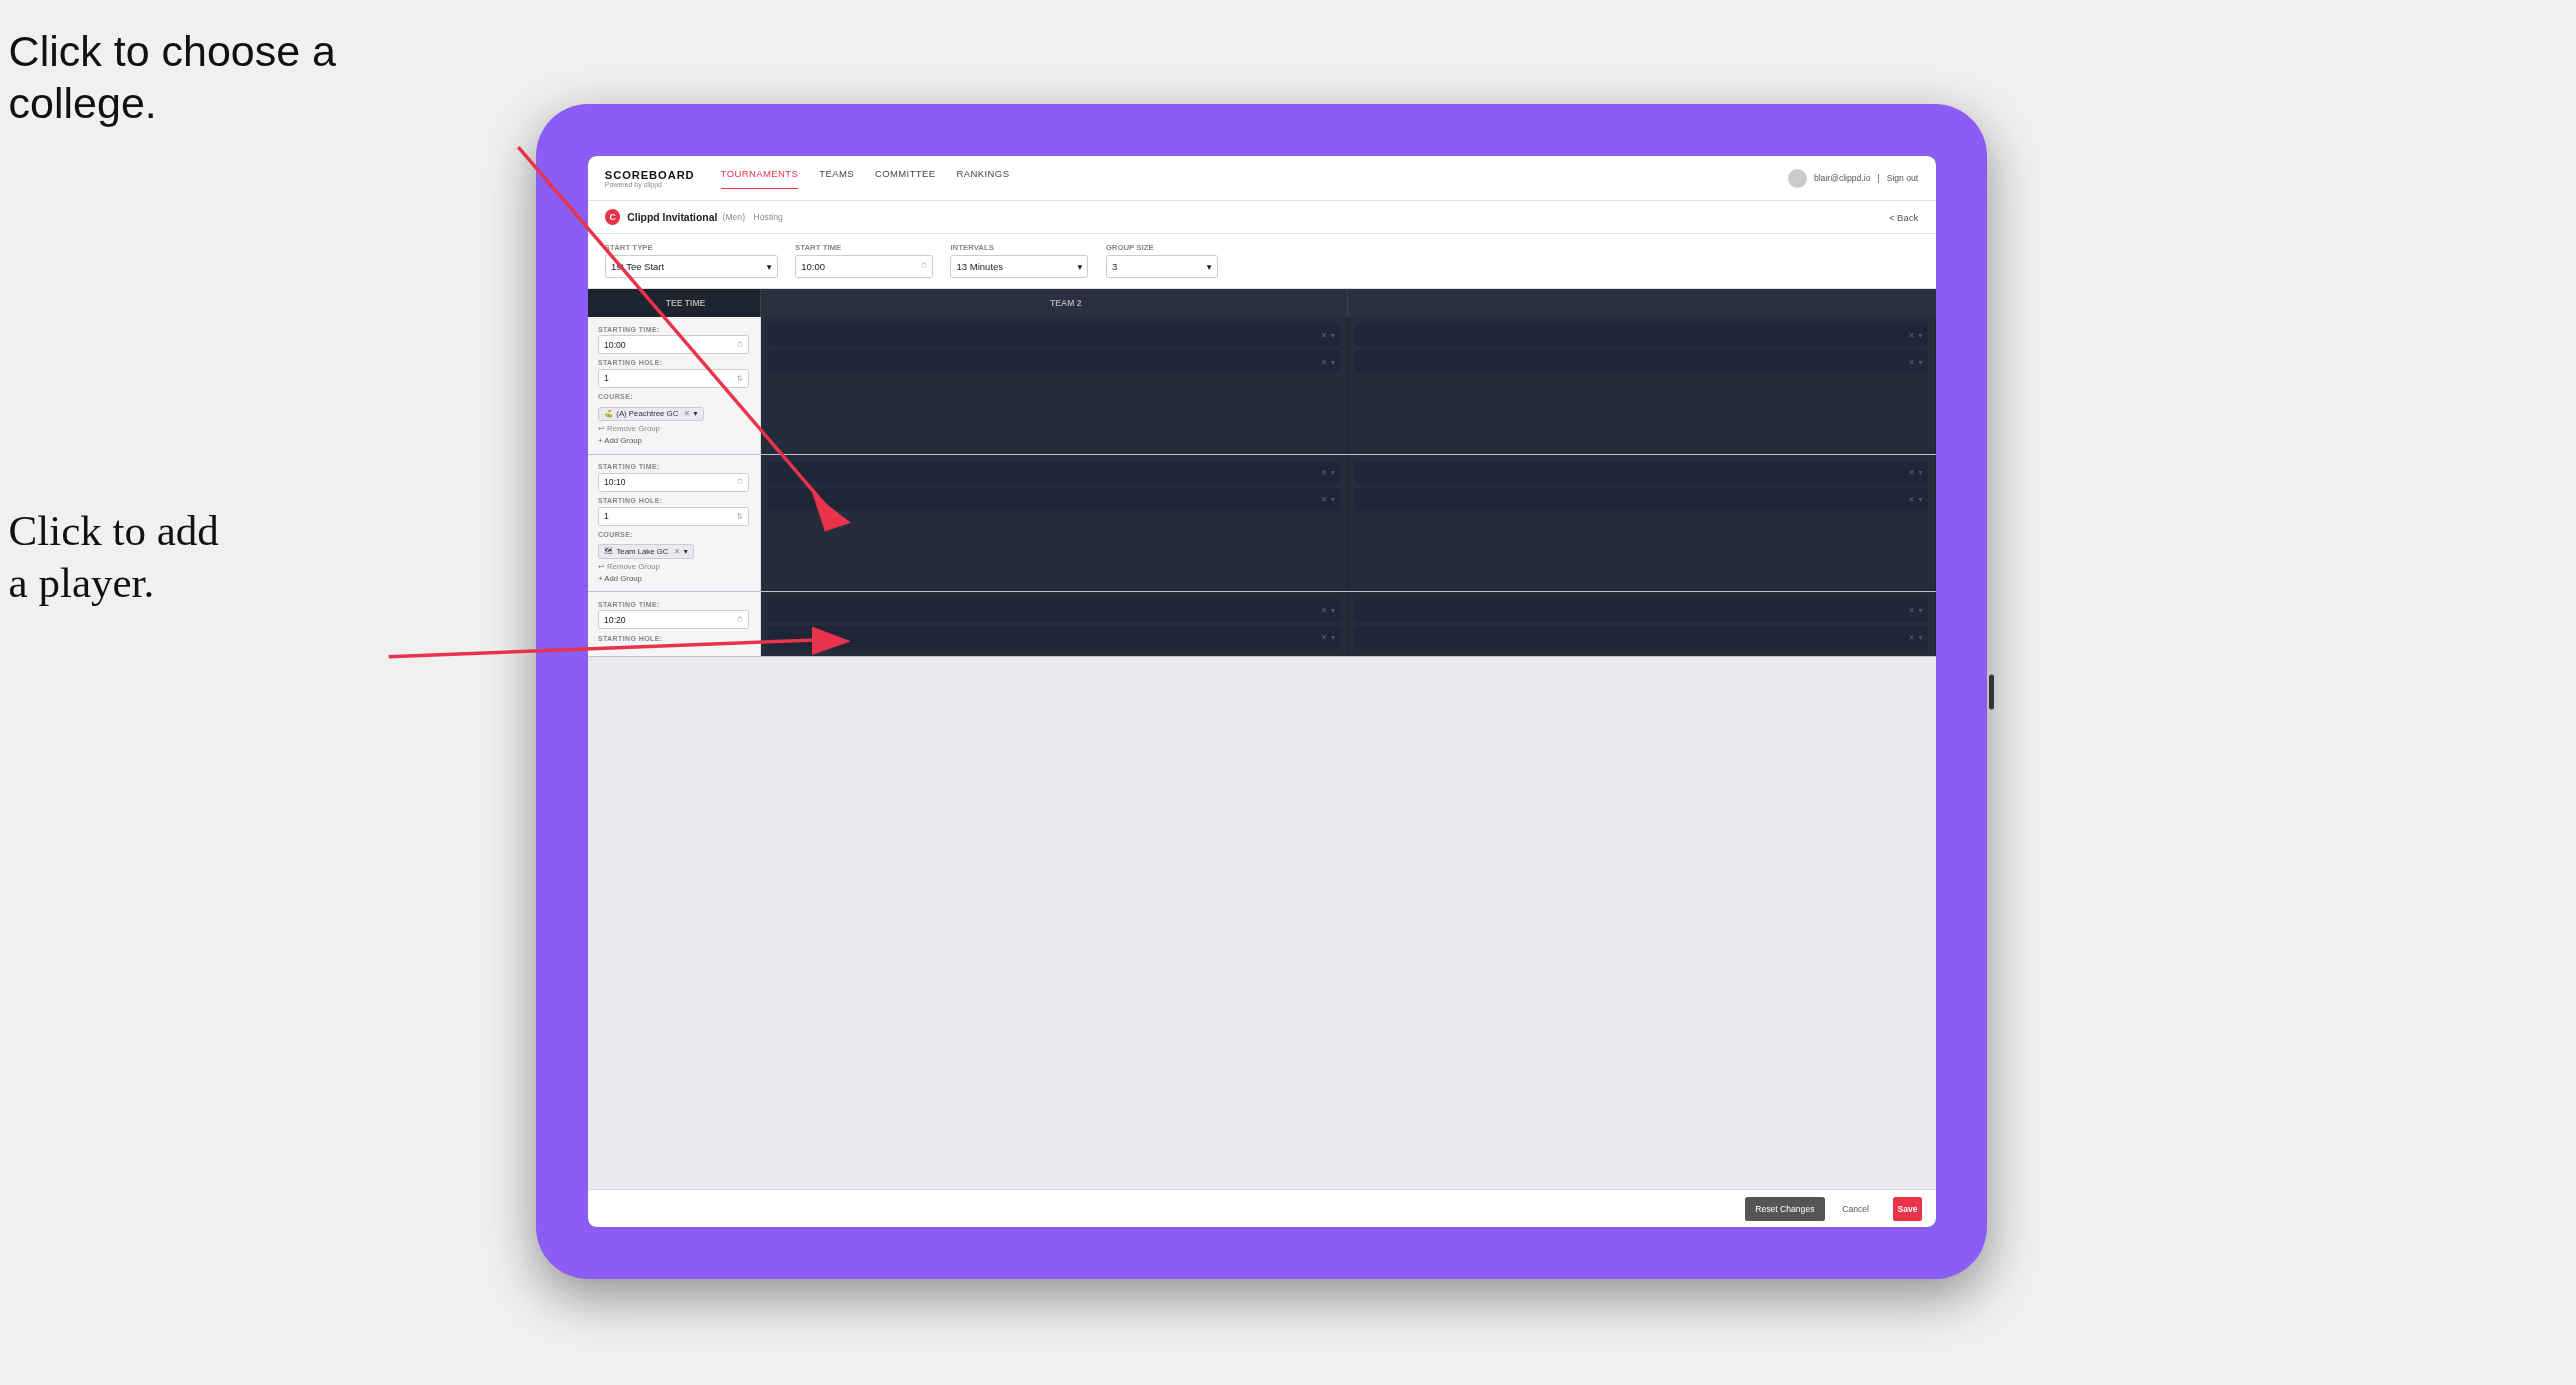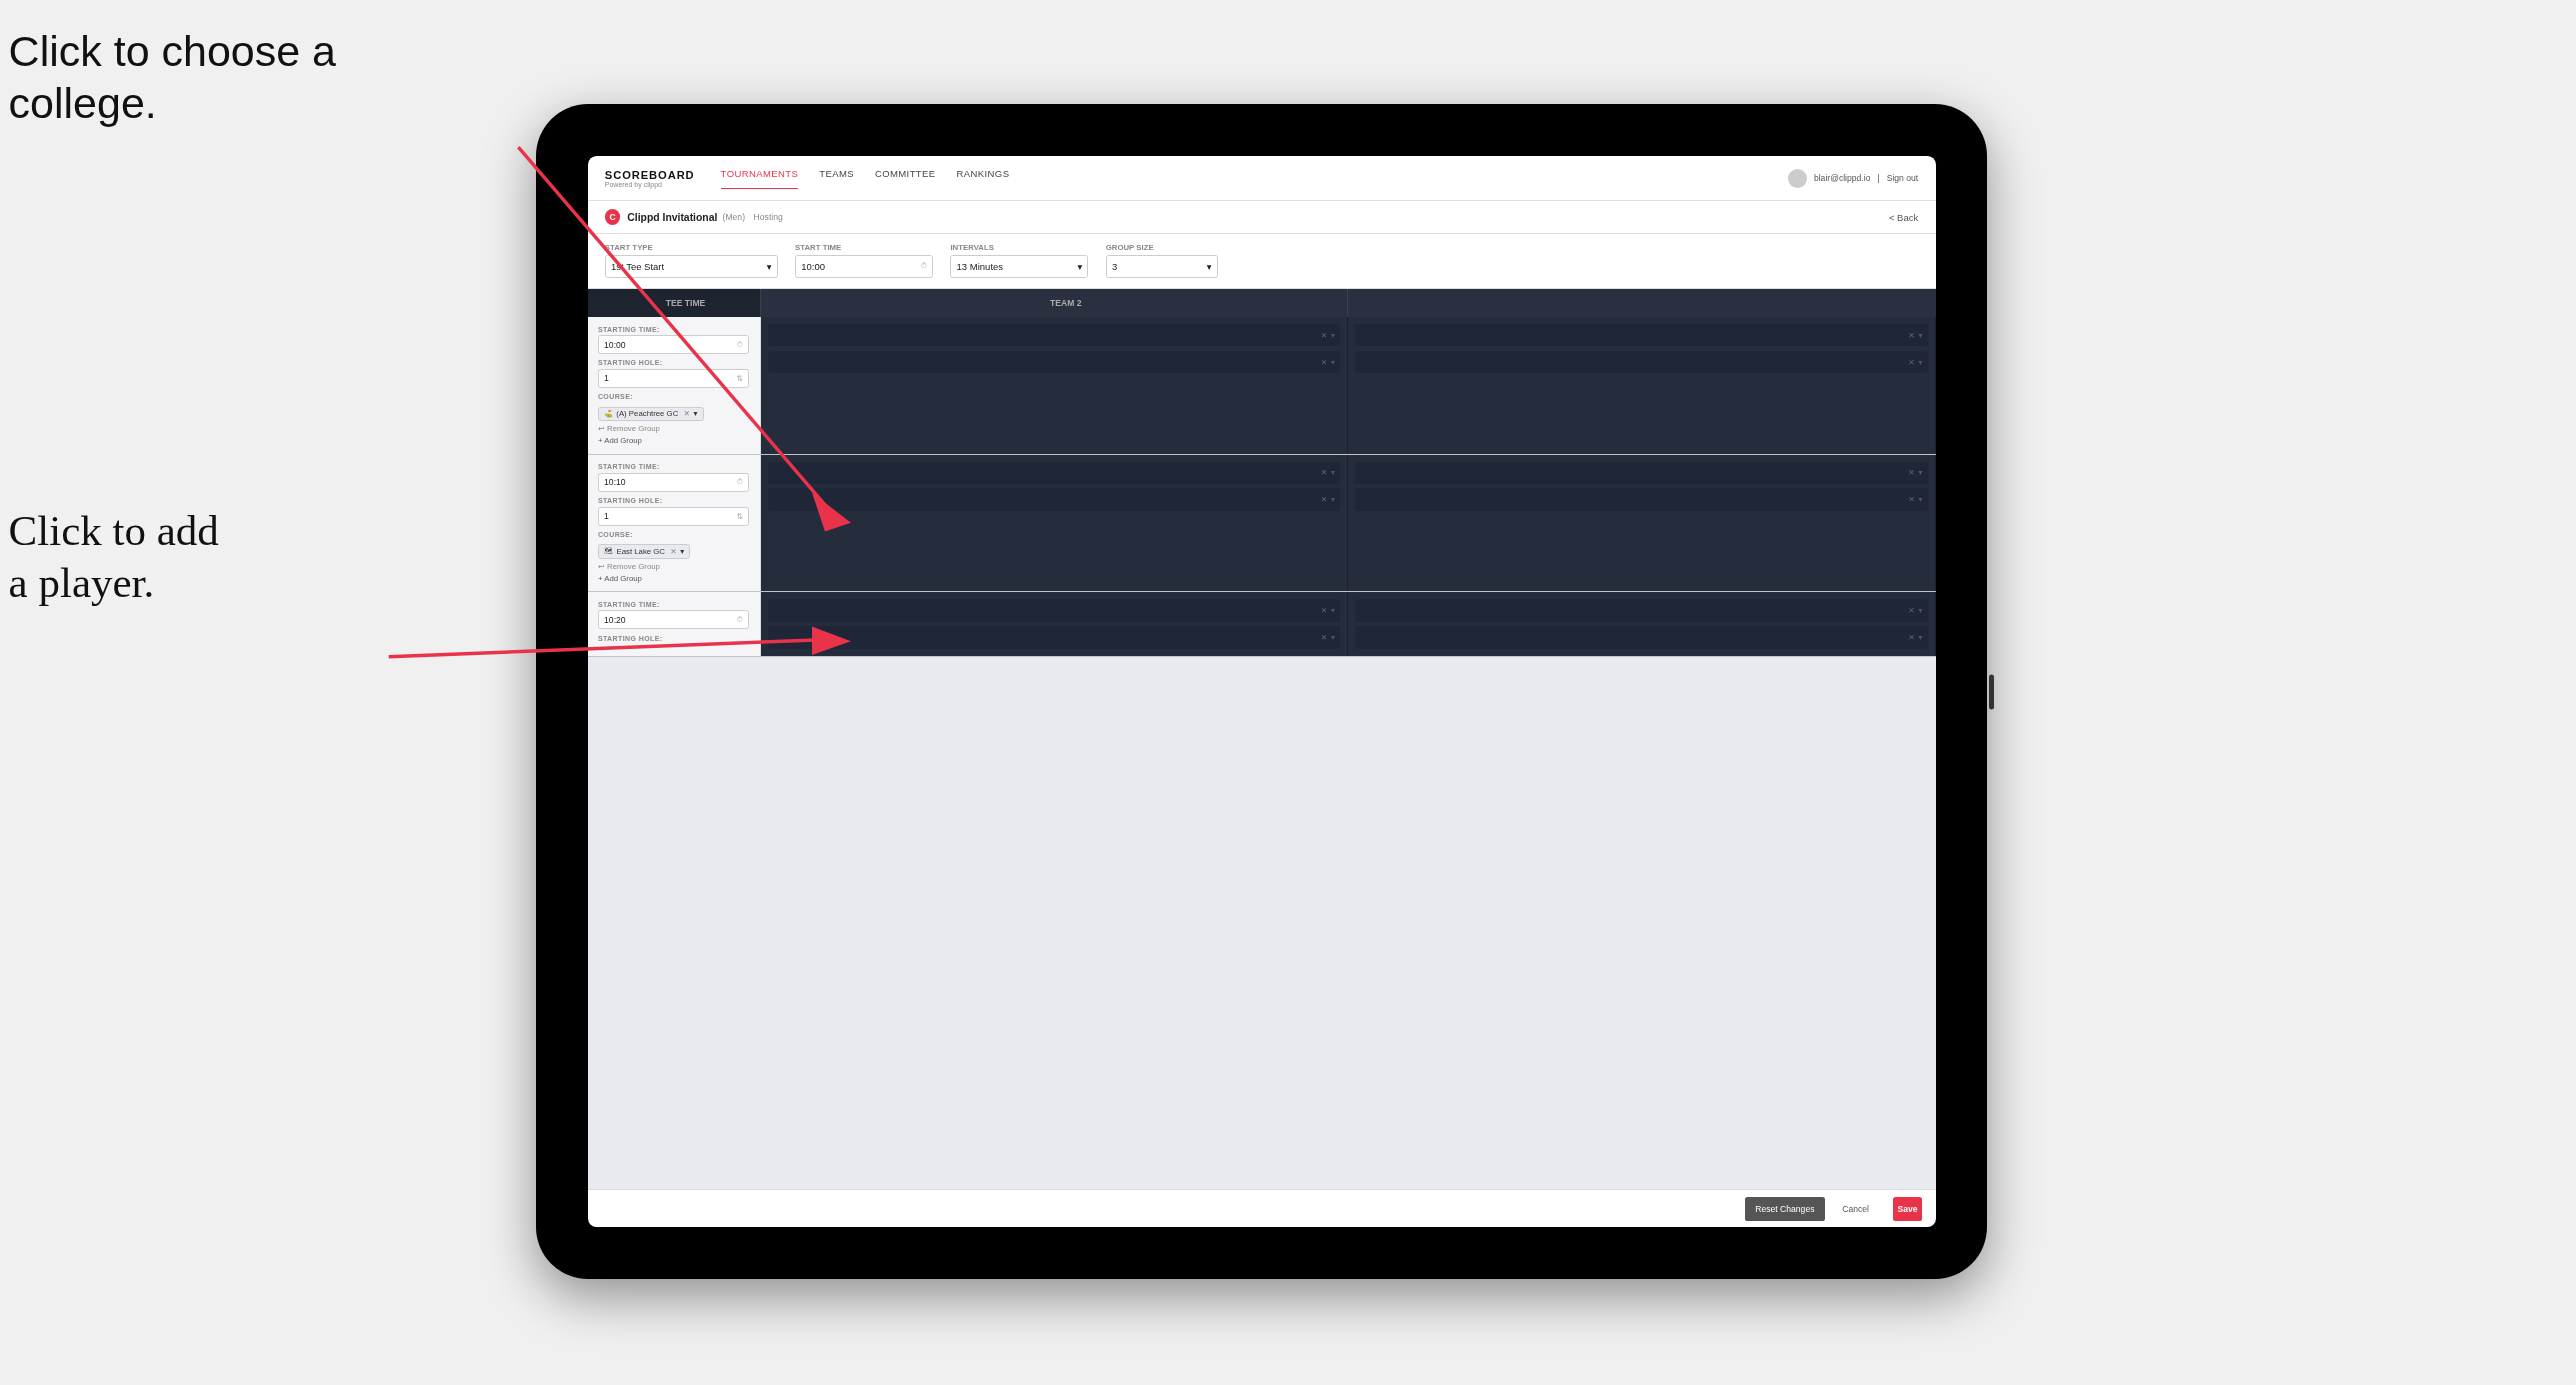--- a/index.html
+++ b/index.html
@@ -33,21 +33,21 @@
       z-index: 20;
     }
 
     
     .tablet-frame {
       position: absolute;
       top: 104px;
       left: 536px;
       width: 1451px;
       height: 1175px;
-      background: #000000;
+      background: #8b5cf6;
       border-radius: 52px;
       box-shadow: 0 17.3px 52px rgba(0,0,0,0.4);
       display: flex;
       align-items: center;
       justify-content: center;
     }
 
     .tablet-screen {
       width: 1348px;
       height: 1071px;
@@ -533,21 +533,21 @@
             </div>
             <div class="field-label">STARTING HOLE:</div>
             <div class="field-input">
               <span>1</span>
               <span style="font-size:7.8px;color:#aaa;">⇅</span>
             </div>
             <div class="field-label">COURSE:</div>
             <div style="margin-bottom:3.5px;">
               <div class="course-tag">
                 <span class="course-icon">🗺</span>
-                <span>East Lake GC</span>
+                <span>Team Lake GC</span>
                 <span class="course-x">✕</span>
                 <span>▾</span>
               </div>
             </div>
             <div class="action-link remove">
               <span>↩</span>
               <span>Remove Group</span>
             </div>
             <div class="action-link">
               <span>+ Add Group</span>

